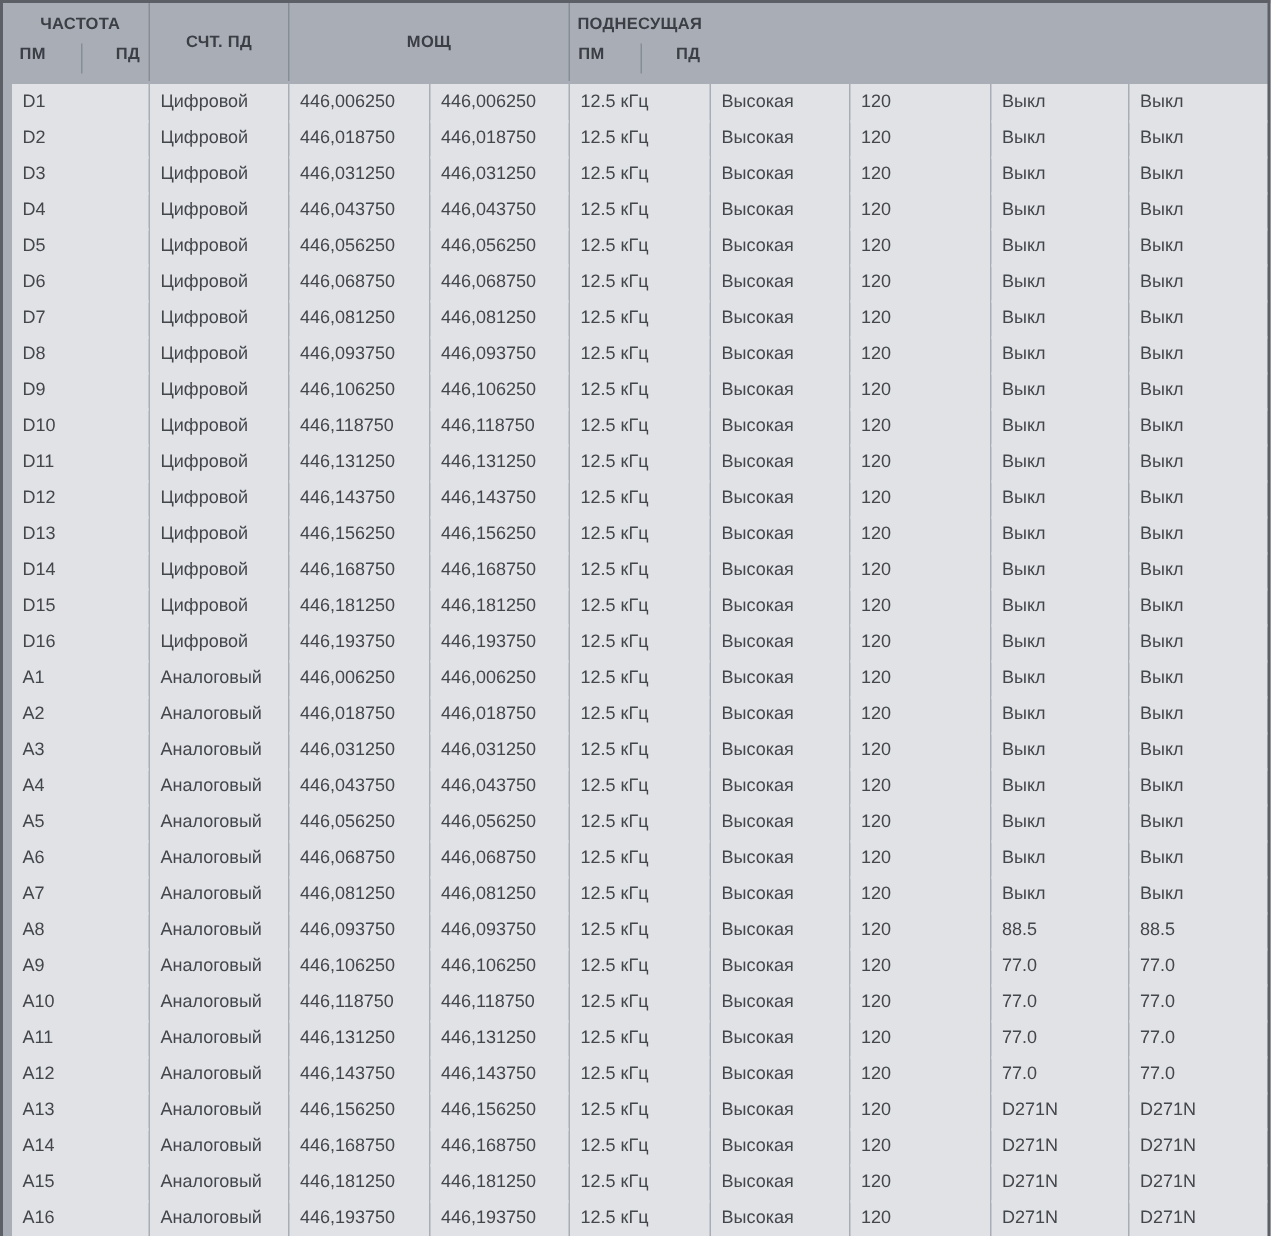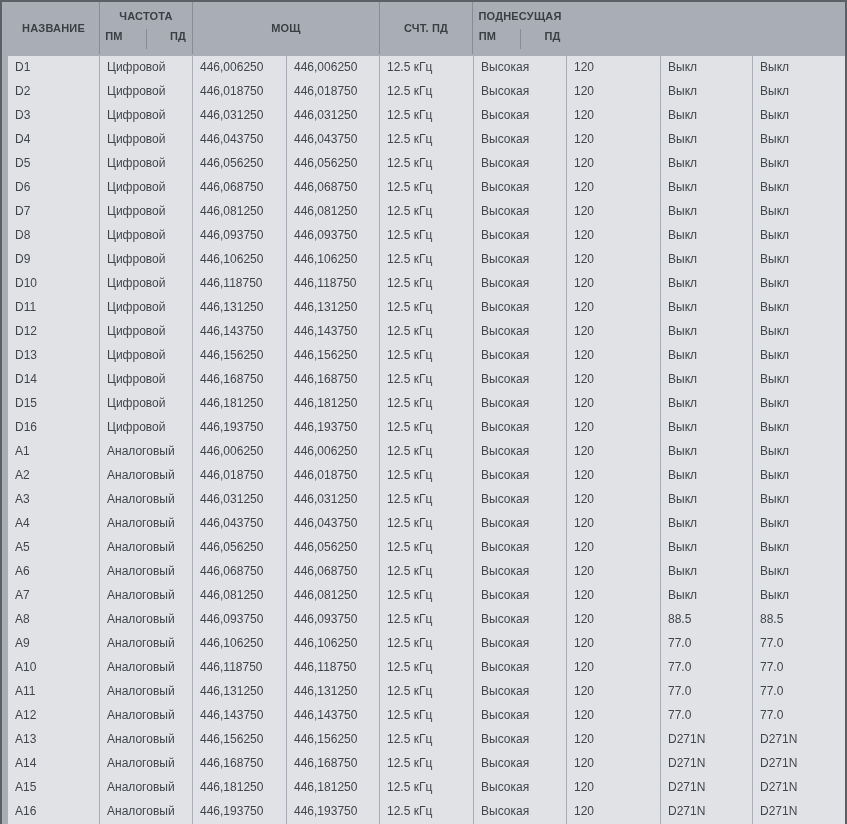--- a/index.html
+++ b/index.html
@@ -64,33 +64,32 @@
     white-space:nowrap;
     overflow:hidden;
   }
 </style>
 </head>
 <body>
 
 <div class="app">
 
   <div class="thead">
-    <div class="th simple">НАЗВАНИЕ</div>
 
     <div class="th grouped">
       <div class="group-title">ЧАСТОТА</div>
       <div class="group-subs">
         <div class="sub">ПМ</div>
         <div class="sub">ПД</div>
       </div>
       <div class="sub-divider"></div>
     </div>
 
+    <div class="th simple">СЧТ. ПД</div>
     <div class="th simple">МОЩ</div>
-    <div class="th simple">СЧТ. ПД</div>
 
     <div class="th grouped last">
       <div class="group-title">ПОДНЕСУЩАЯ</div>
       <div class="group-subs">
         <div class="sub">ПМ</div>
         <div class="sub">ПД</div>
       </div>
       <div class="sub-divider"></div>
     </div>
   </div>

